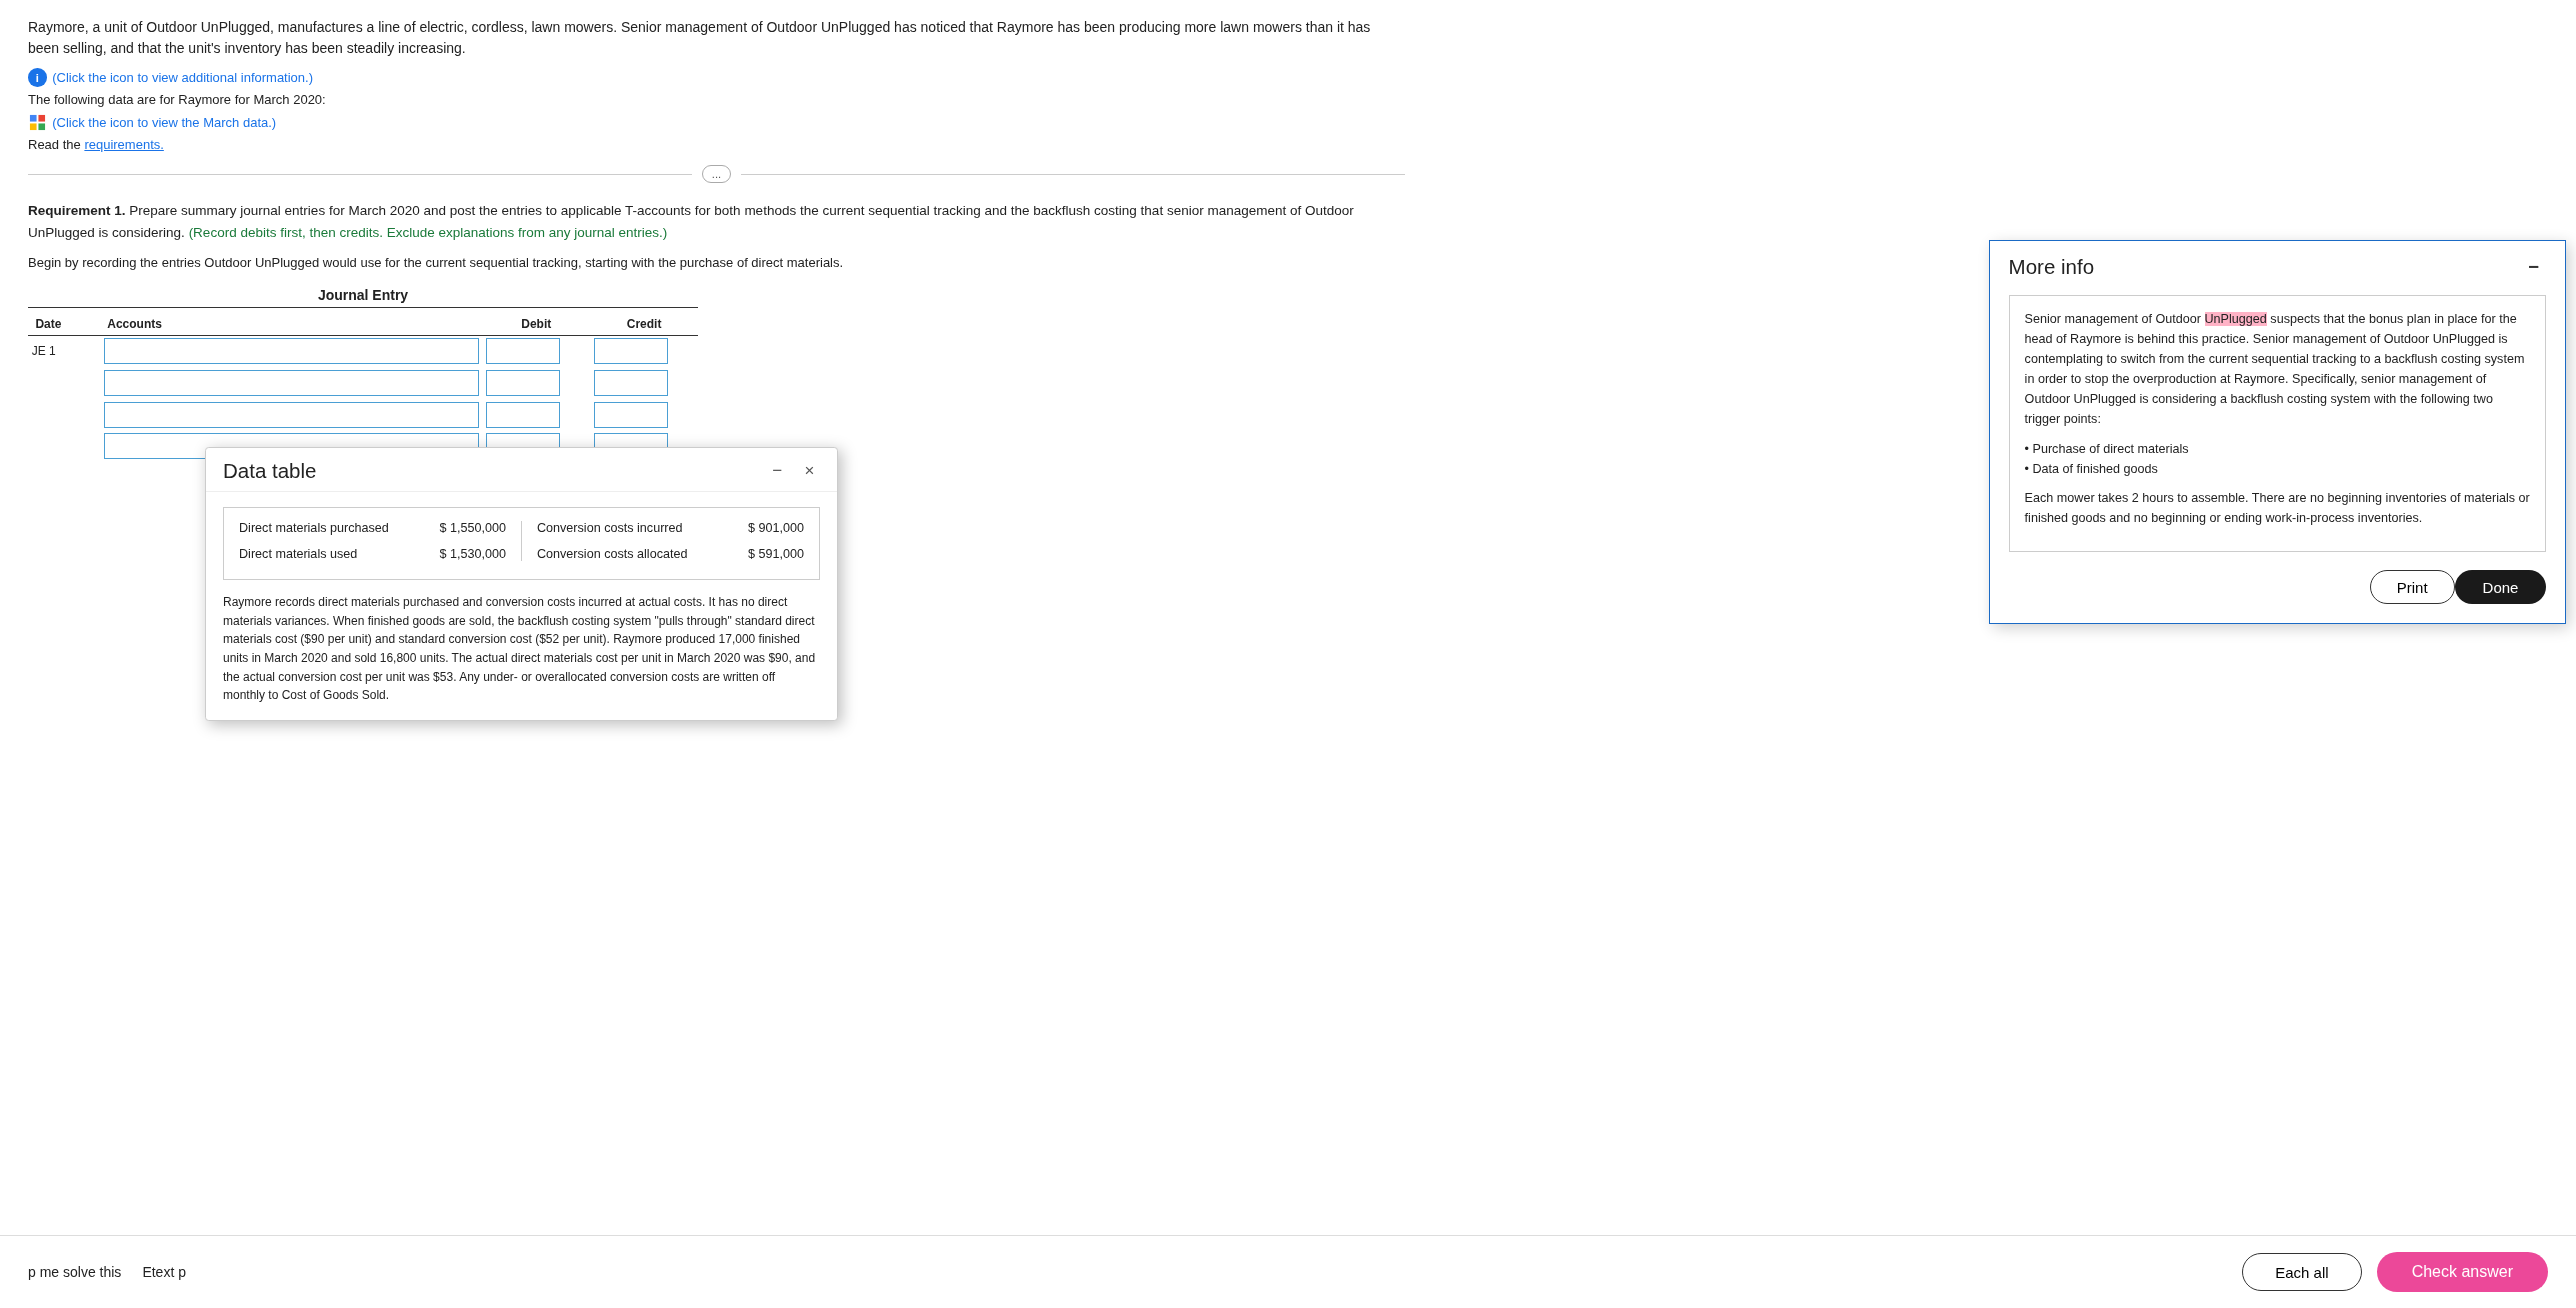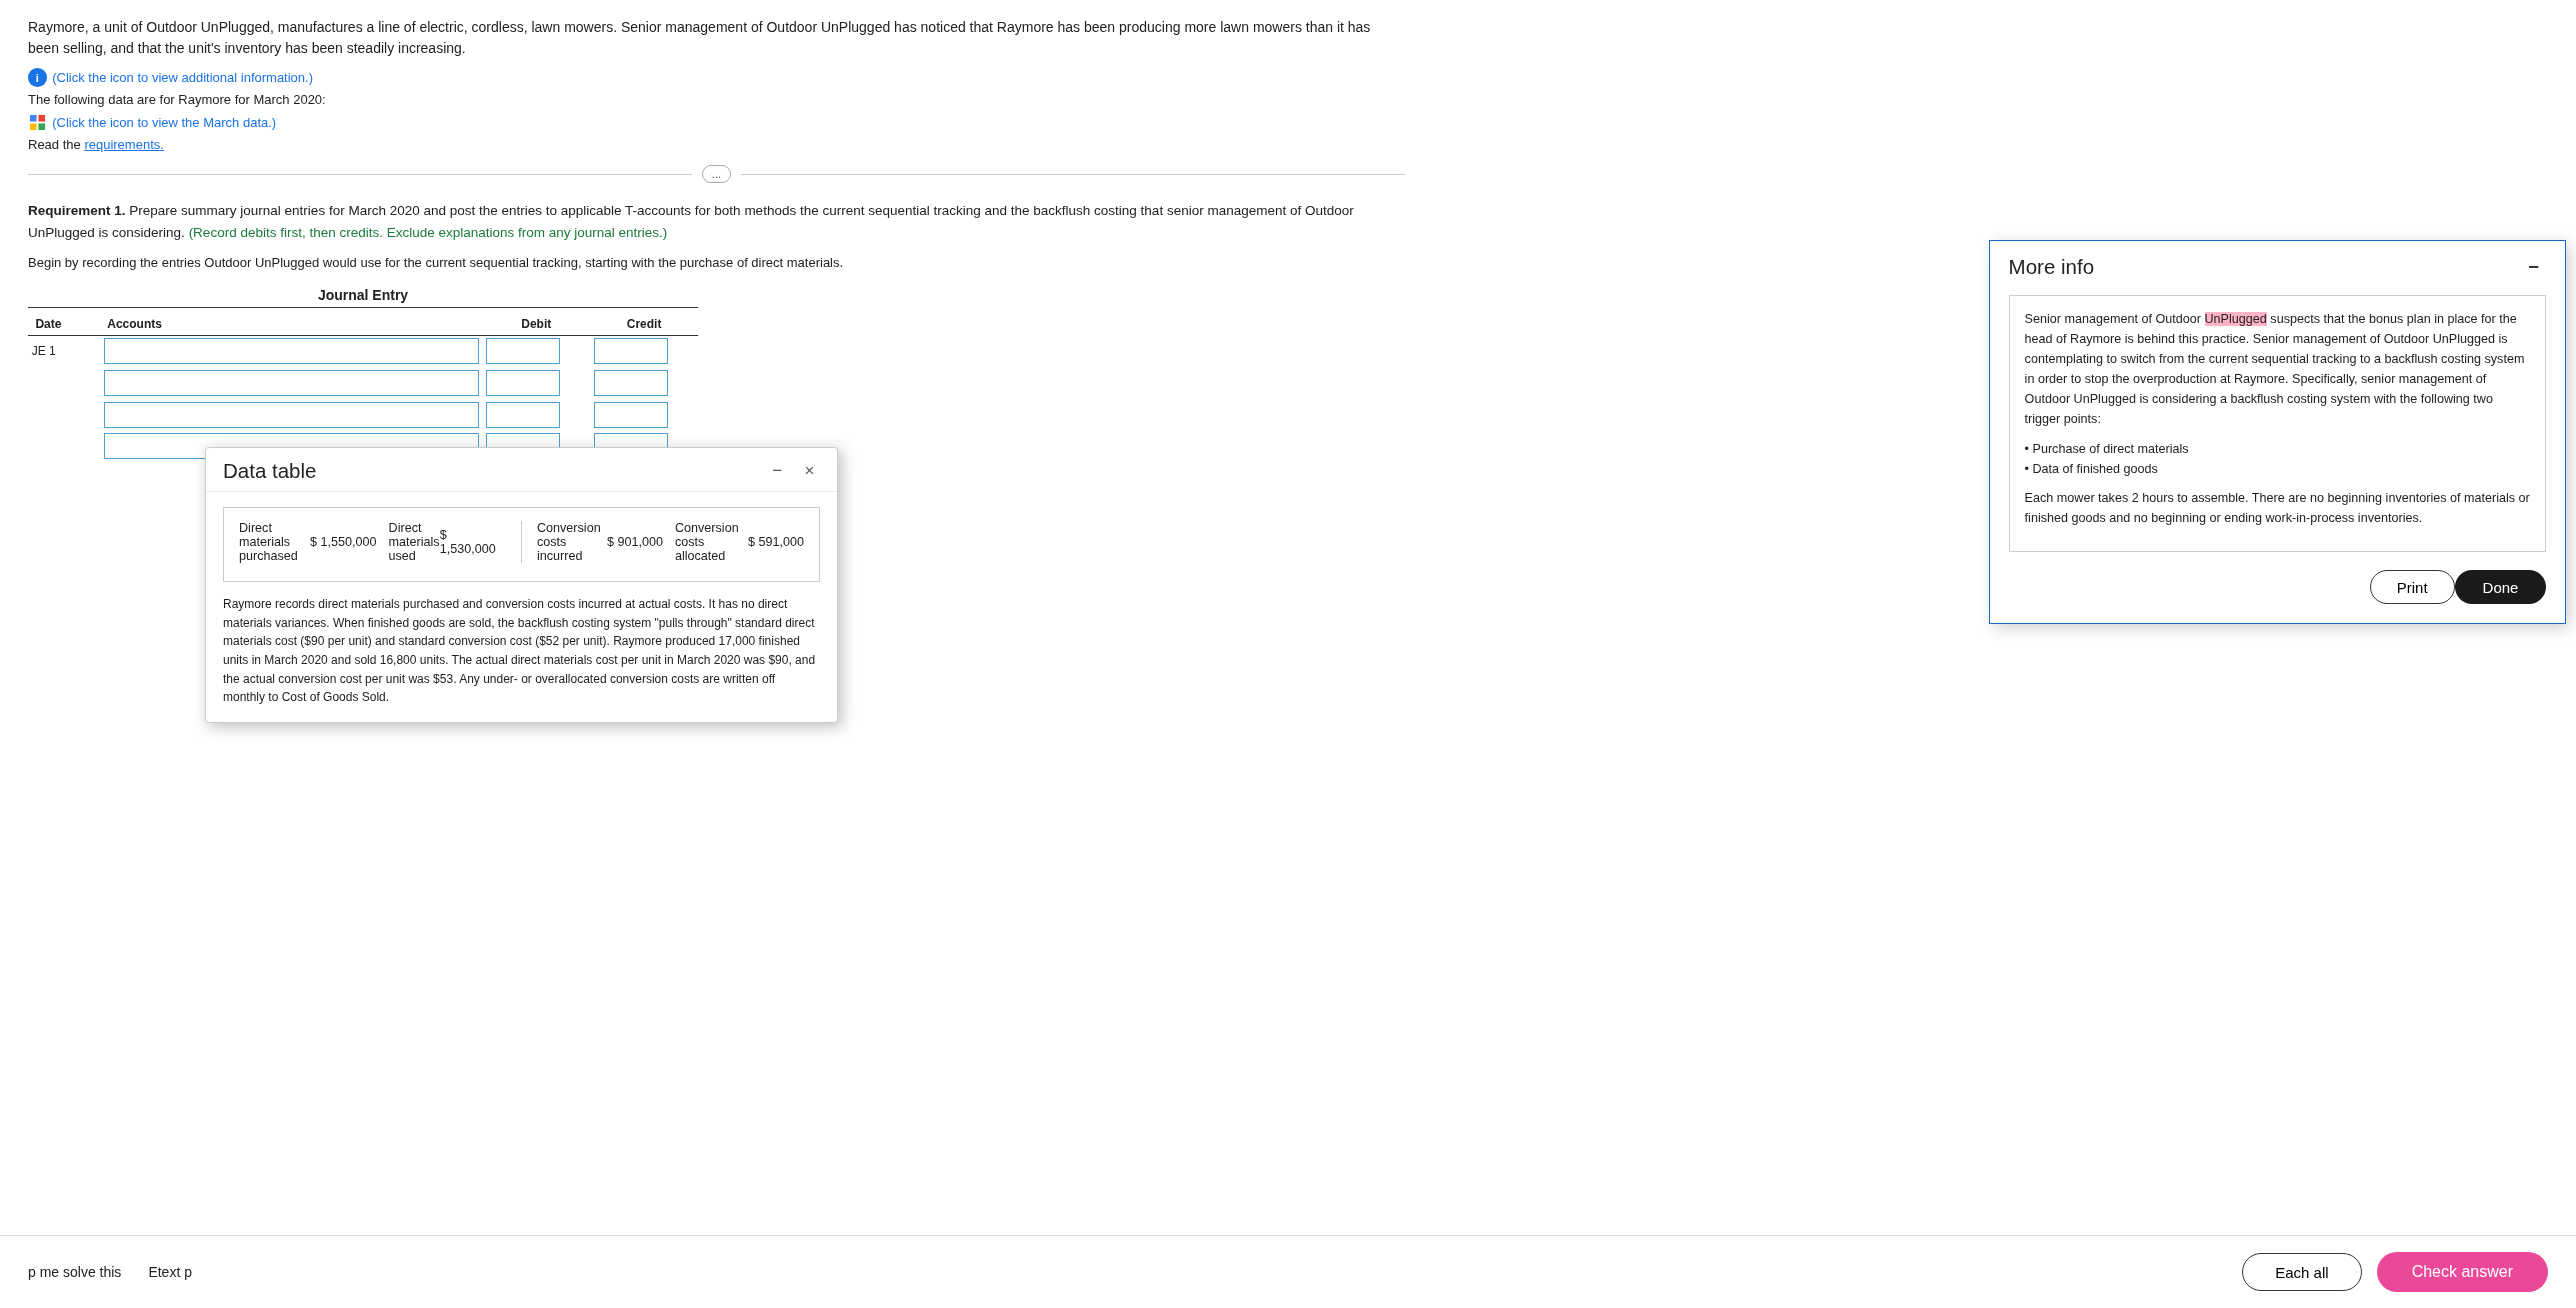--- a/index.html
+++ b/index.html
@@ -234,21 +234,21 @@
     }
 
     .data-table-row {
       display: flex;
       gap: 0;
       margin-bottom: 5.6px;
     }
 
     .data-col {
       display: flex;
-      flex-direction: row;
+      flex-direction: column;
       gap: 12px;
       flex: 1;
     }
 
     .data-row-item {
       display: flex;
       align-items: center;
       justify-content: space-between;
       font-size: 12.6px;
     }
@@ -363,21 +363,21 @@
       border-top: 0.9px solid #ddd;
       display: flex;
       align-items: center;
       padding: 0 28px;
       gap: 18.6px;
     }
 
     .bottom-left {
       display: flex;
       align-items: center;
-      gap: 27px;
+      gap: 21px;
       flex: 1;
     }
 
     .bottom-link {
       font-size: 14px;
       color: #222;
       text-decoration: none;
       font-weight: 500;
     }
 

